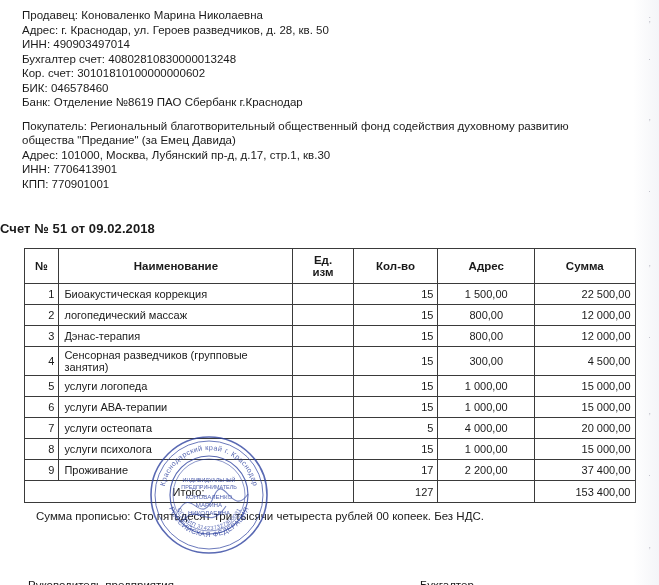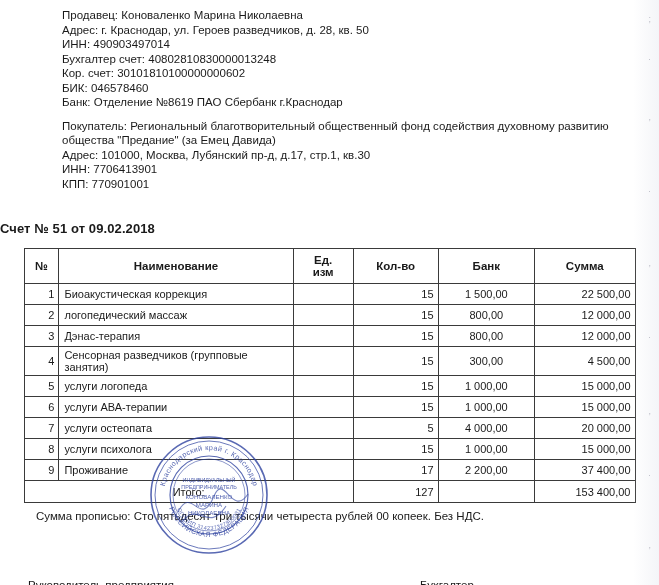--- a/index.html
+++ b/index.html
@@ -22,21 +22,20 @@
     height: 585px;
     padding: 0;
     box-sizing: border-box;
   }
   .header-block {
     padding: 8px 20px 0 22px;
   }
   .line {
     line-height: 14.5px;
     white-space: nowrap;
-    margin-left: 40px;
   }
   .gap {
     height: 9px;
   }
   .doc-title {
     text-align: left;
     font-weight: bold;
     font-size: 13px;
     margin-top: 30px;
     margin-bottom: 12px;
@@ -161,21 +160,21 @@
   <table class="invoice">
     <thead>
       <tr>
         <th class="col-num">№</th>
         <th class="col-name">Наименование</th>
         <th class="col-unit">
           <div>Ед.</div>
           <div>изм</div>
         </th>
         <th class="col-qty">Кол-во</th>
-        <th class="col-price">Банк</th>
+        <th class="col-price">Адрес</th>
         <th class="col-sum">Сумма</th>
       </tr>
     </thead>
     <tbody>
       <tr>
         <td class="col-num">1</td>
         <td class="col-name">Биоакустическая коррекция</td>
         <td class="col-unit"></td>
         <td class="col-qty">15</td>
         <td class="col-price">1 500,00</td>

